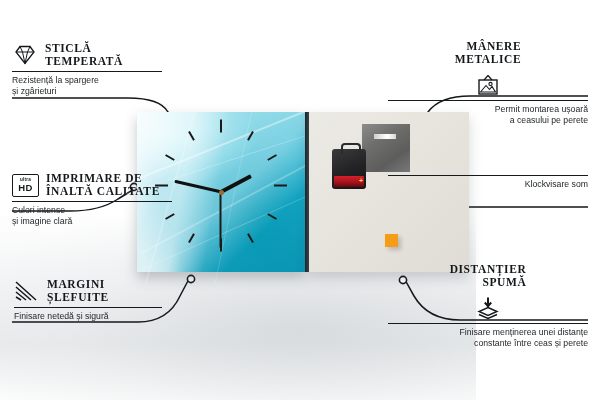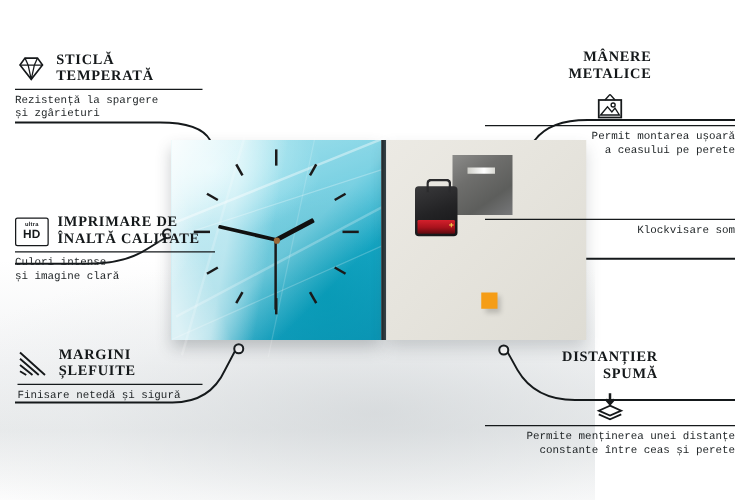--- a/index.html
+++ b/index.html
@@ -86,21 +86,21 @@
   .feature.right{text-align:right;}
   .f-head{display:flex;align-items:center;gap:7px;}
   .feature.right .f-head{justify-content:flex-end;flex-direction:column;}
   .f-title{
     font-family:"Liberation Serif", serif;
     font-weight:700;font-size:11.5px;line-height:13px;
     letter-spacing:.6px;color:#14181a;text-transform:uppercase;
   }
   .rule{height:1px;background:#15191b;margin:3px 0 3px;}
   .f-sub{
-    font-family:Liberation Mono, monospace;
+    font-family:Liberation Sans, sans-serif;
     font-size:8.7px;line-height:10.5px;color:#1d2224;
   }
   .icn{flex:0 0 auto;width:26px;height:24px;display:block;}
   .hd-badge{
     flex:0 0 auto;width:25px;height:21px;border:1.6px solid #16191b;border-radius:2px;
     display:flex;flex-direction:column;align-items:center;justify-content:center;
     font-family:"Liberation Sans",sans-serif;color:#16191b;
   }
   .hd-badge .u{font-size:4.6px;line-height:4.6px;letter-spacing:.2px;font-weight:700;}
   .hd-badge .h{font-size:9.5px;line-height:9.5px;font-weight:700;letter-spacing:.3px;}
@@ -238,32 +238,32 @@
     <div class="rule" style="width:200px;margin-left:auto;"></div>
     <div class="f-sub">Permit montarea ușoară</div>
     <div class="f-sub">a ceasului pe perete</div>
   </div>
 
   <div class="feature right" style="left:388px;top:172px;">
     <div class="rule" style="width:200px;margin-left:auto;"></div>
     <div class="f-sub">Klockvisare som</div>
   </div>
 
-  <div class="feature right" style="left:388px;top:280px;text-align:right;">
+  <div class="feature right" style="left:388px;top:263px;text-align:right;">
     <div class="f-head">
       <span>
         <div class="f-title">DISTANȚIER</div>
         <div class="f-title">SPUMĂ</div>
       </span>
       <span class="icn">
         <svg viewBox="0 0 26 26" width="26" height="26" fill="none" stroke="#16191b" stroke-width="1.4">
           <path d="M13 1.5 L13 9.5 M9.8 6.5 L13 10.2 L16.2 6.5" stroke-width="2"></path>
           <path d="M13 11.5 L22 15.5 L13 19.5 L4 15.5 Z"></path>
           <path d="M4 18.5 L13 22.5 L22 18.5"></path>
         </svg>
       </span>
     </div>
     <div class="rule" style="width:200px;margin-left:auto;"></div>
-    <div class="f-sub">Permite menținerea unei distanțe</div>
+    <div class="f-sub">Finisare menținerea unei distanțe</div>
     <div class="f-sub">constante între ceas și perete</div>
   </div>
 
 </div>
 
 </body></html>

